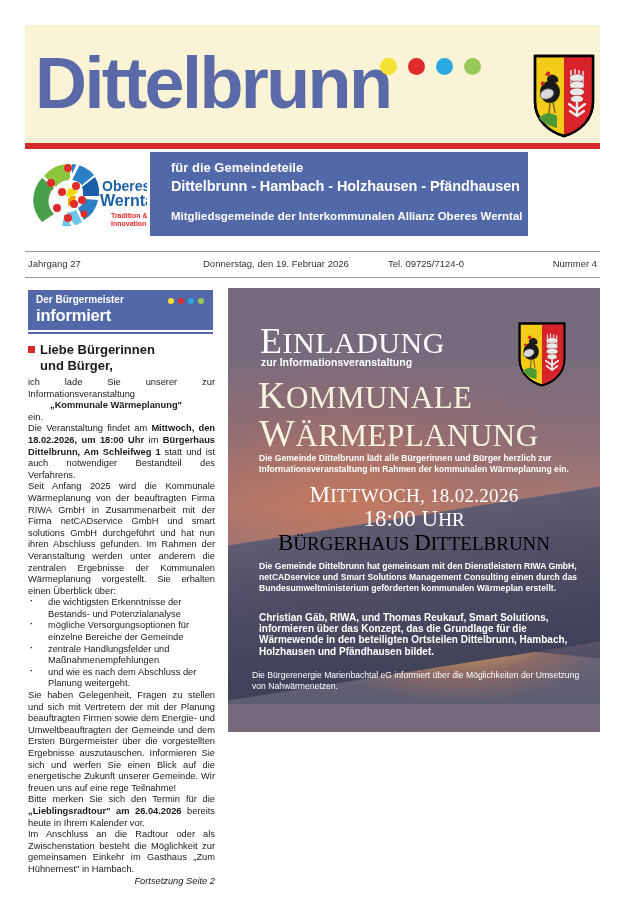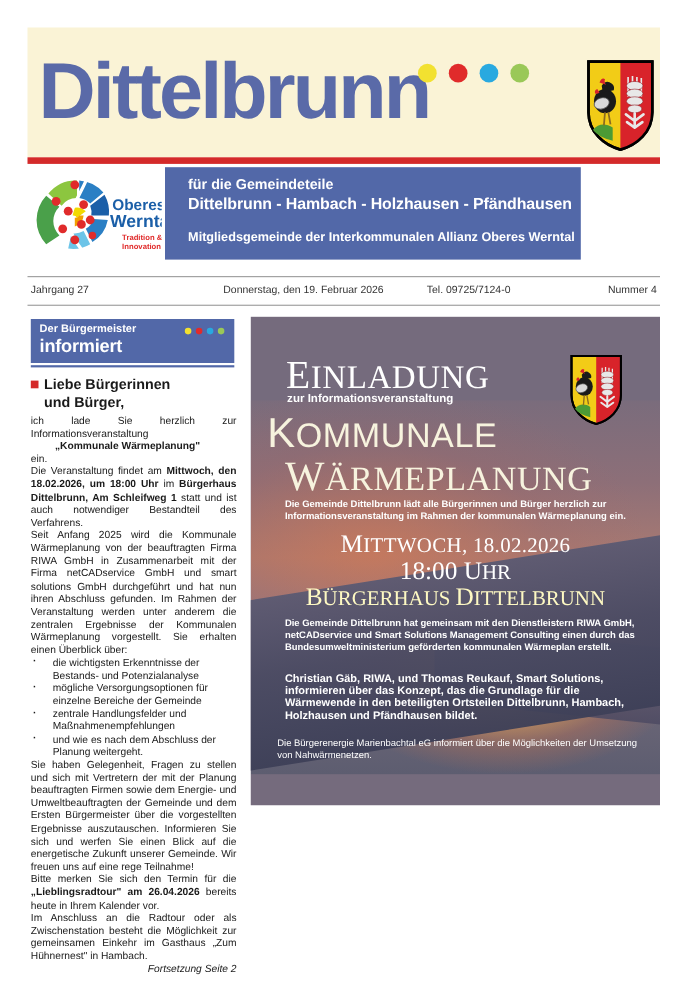--- a/index.html
+++ b/index.html
@@ -292,22 +292,22 @@
   .p-einladung .cap1 { font-size: 36px; }
   .p-sub {
     position: absolute;
     left: 33px; top: 68px;
     font-size: 10.5px;
     font-weight: bold;
     color: #ffffff;
   }
   .p-komm {
     position: absolute;
-    left: 15px; top: 85px;
-    font-family: Liberation Sans, sans-serif;
+    left: 30px; top: 85px;
+    font-family: Liberation Serif, serif;
     font-size: 31px;
     color: #f7f3de;
     letter-spacing: 0.5px;
     text-transform: uppercase;
   }
   .p-komm .cap1 { font-size: 38px; }
   .p-waerme {
     position: absolute;
     left: 31px; top: 123px;
     font-family: "Liberation Serif", serif;
@@ -351,21 +351,21 @@
     text-transform: uppercase;
   }
   .p-time .cap1 { font-size: 23px; }
   .p-place {
     position: absolute;
     left: 0; top: 242px;
     width: 372px;
     text-align: center;
     font-family: "Liberation Serif", serif;
     font-size: 19px;
-    color: #fef9c3;
+    color: #000000;
     text-transform: uppercase;
   }
   .p-place .cap1 { font-size: 23px; }
 
   .p-body1 {
     position: absolute;
     left: 31px; top: 273px;
     width: 318px;
     font-size: 8.6px;
     font-weight: bold;
@@ -579,21 +579,21 @@
       <span class="dot d-green"></span>
     </div>
   </div>
   <div class="bm-underline"></div>
 
   <div class="col-left">
     <div class="salutation">
       <span class="sq"></span><span>Liebe Bürgerinnen</span>
       <span class="l2">und Bürger,</span>
     </div>
-    <p>ich lade Sie herzlich zur Informationsveranstaltung</p>
+    <p>ich lade Sie unserer zur Informationsveranstaltung</p>
     <p class="center-q">„Kommunale Wärmeplanung"</p>
     <p>ein.</p>
     <p><span>Die Veranstaltung findet am </span><b>Mittwoch, den 18.02.2026, um 18:00 Uhr</b><span> im </span><b>Bürgerhaus Dittelbrunn, Am Schleifweg 1</b><span> statt und ist auch notwendiger Bestandteil des Verfahrens.</span></p>
     <p>Seit Anfang 2025 wird die Kommunale Wärmeplanung von der beauftragten Firma RIWA GmbH in Zusammenarbeit mit der Firma netCADservice GmbH und smart solutions GmbH durchgeführt und hat nun ihren Abschluss gefunden. Im Rahmen der Veranstaltung werden unter anderem die zentralen Ergebnisse der Kommunalen Wärmeplanung vorgestellt. Sie erhalten einen Überblick über:</p>
     <ul>
       <li>die wichtigsten Erkenntnisse der Bestands- und Potenzialanalyse</li>
       <li>mögliche Versorgungsoptionen für einzelne Bereiche der Gemeinde</li>
       <li>zentrale Handlungsfelder und Maßnahmenempfehlungen</li>
       <li>und wie es nach dem Abschluss der Planung weitergeht.</li>
     </ul>

